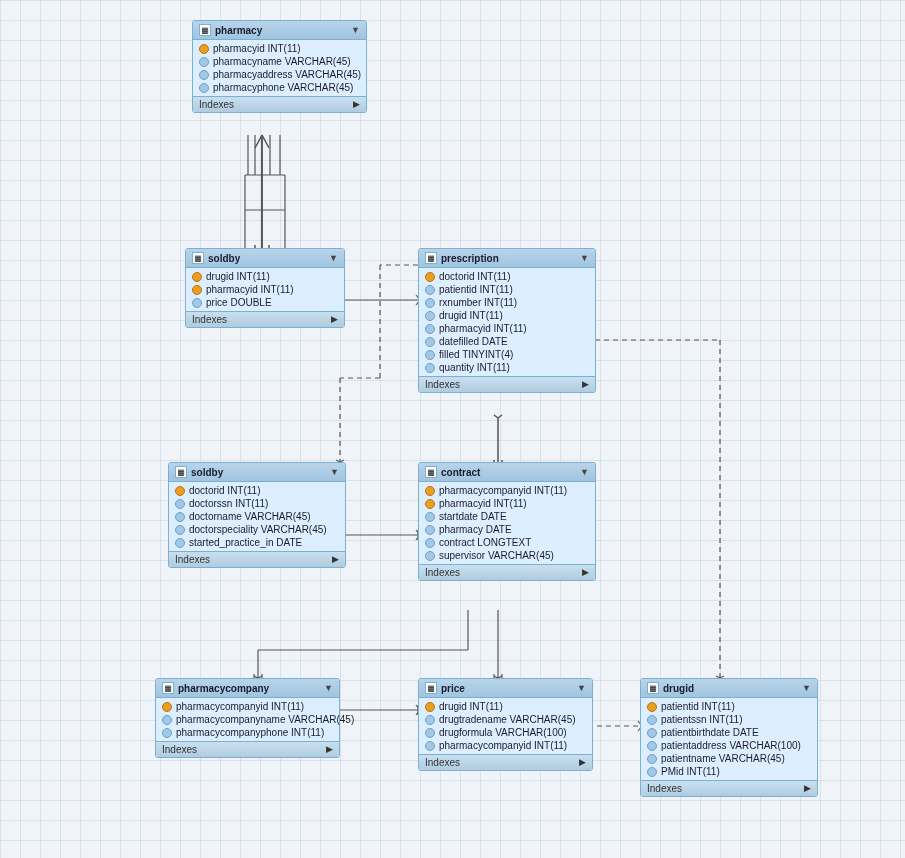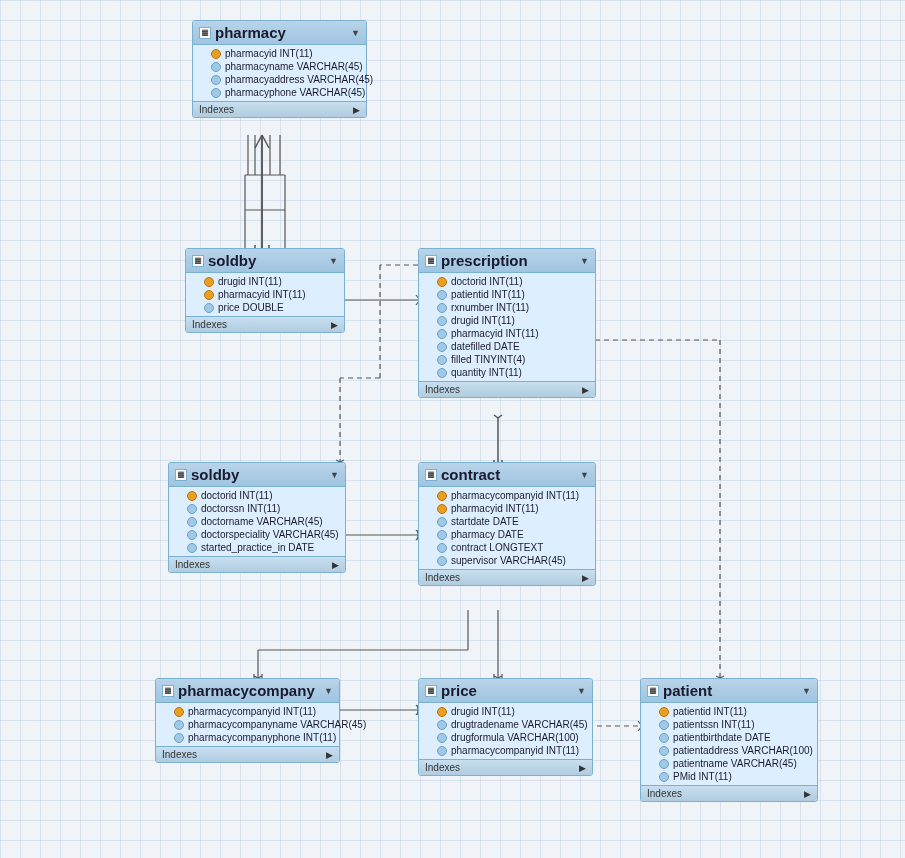--- a/index.html
+++ b/index.html
@@ -47,31 +47,31 @@
       background: #fff;
       border: 1px solid #7ab0d0;
       display: inline-flex;
       align-items: center;
       justify-content: center;
       font-size: 8px;
     }
 
     .db-table-header span.title {
       font-weight: bold;
-      font-size: 15px;
+      font-size: 10px;
       color: #1a1a2e;
     }
 
     .dropdown-arrow {
       font-size: 9px;
       color: #444;
     }
 
     .db-table-body {
-      padding: 2px 12px;
+      padding: 2px 0;
     }
 
     .db-field {
       display: flex;
       align-items: center;
       padding: 1px 6px;
       gap: 4px;
       font-size: 10px;
       color: #1a1a2e;
       white-space: nowrap;
@@ -86,21 +86,20 @@
     }
 
     .field-icon.pk { background: #e8a020; border: 1px solid #c07010; }
     .field-icon.regular { background: #a0c8e8; border: 1px solid #70a0c0; }
 
     .db-table-footer {
       background: linear-gradient(to bottom, #c8dff0, #b0ccdf);
       border-top: 1px solid #7ab0d0;
       padding: 2px 6px;
       display: flex;
-      align-items: center;
       justify-content: space-between;
       font-size: 10px;
       color: #333;
       border-radius: 0 0 3px 3px;
     }
 
     .footer-arrow {
       font-size: 9px;
     }
 
@@ -436,21 +435,21 @@
   <div class="db-table-footer">
     <span>Indexes</span>
     <span class="footer-arrow">▶</span>
   </div>
 </div>
 
 <div class="db-table" style="left:640px; top:678px; width:178px;">
   <div class="db-table-header">
     <div class="db-table-header-left">
       <span class="table-icon">▦</span>
-      <span class="title">patient</span>
+      <span class="title">drugid</span>
     </div>
     <span class="dropdown-arrow">▼</span>
   </div>
   <div class="db-table-body">
     <div class="db-field">
         <span class="field-icon pk"></span>
         <span>patientid INT(11)</span>
       </div>
     <div class="db-field">
         <span class="field-icon regular"></span>

